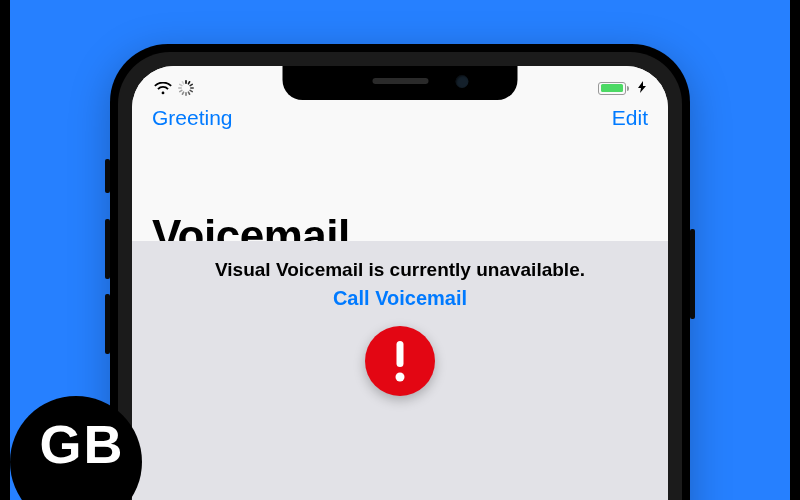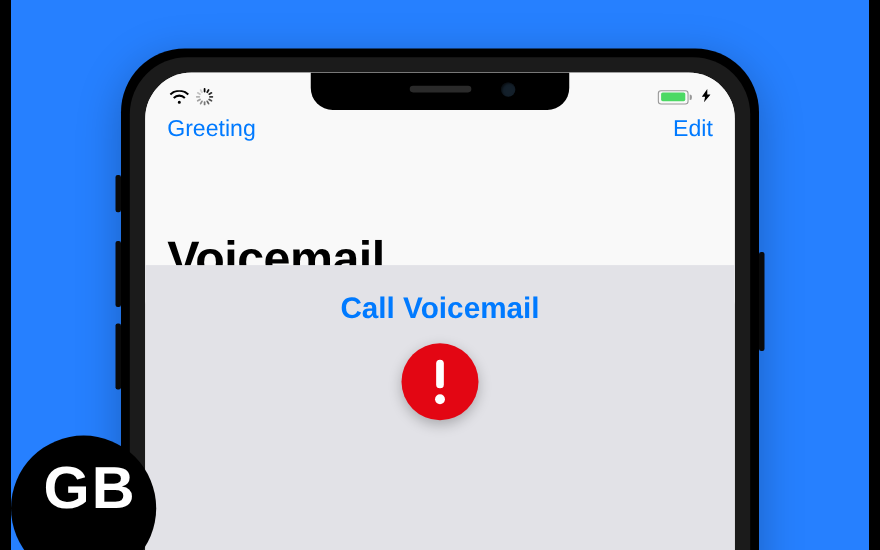--- a/index.html
+++ b/index.html
@@ -153,21 +153,21 @@
       text-align: center;
       padding-top: 18px;
     }
     .err-text {
       font-size: 19px;
       font-weight: 700;
       color: #000;
     }
     .call-link {
       margin-top: 6px;
-      font-size: 27px;
+      font-size: 20px;
       font-weight: 600;
       color: #007aff;
       cursor: pointer;
     }
     .alert-badge {
       margin: 16px auto 0;
       width: 70px; height: 70px;
       border-radius: 50%;
       background: #e30613;
       box-shadow: 0 4px 12px rgba(0,0,0,0.25);
@@ -266,20 +266,21 @@
 
       <div class="nav-area">
         <div class="nav-row">
           <span class="nav-btn">Greeting</span>
           <span class="nav-btn">Edit</span>
         </div>
         <div class="page-title">Voicemail</div>
       </div>
 
       <div class="content">
+        <div class="err-text">Visual Voicemail is currently unavailable.</div>
         <div class="call-link">Call Voicemail</div>
         <div class="alert-badge">
           <svg width="20" height="44" viewBox="0 0 20 44">
             <rect x="6.5" y="2" width="7" height="26" rx="3.5" fill="#fff"></rect>
             <circle cx="10" cy="38" r="4.5" fill="#fff"></circle>
           </svg>
         </div>
       </div>
 
     </div>

